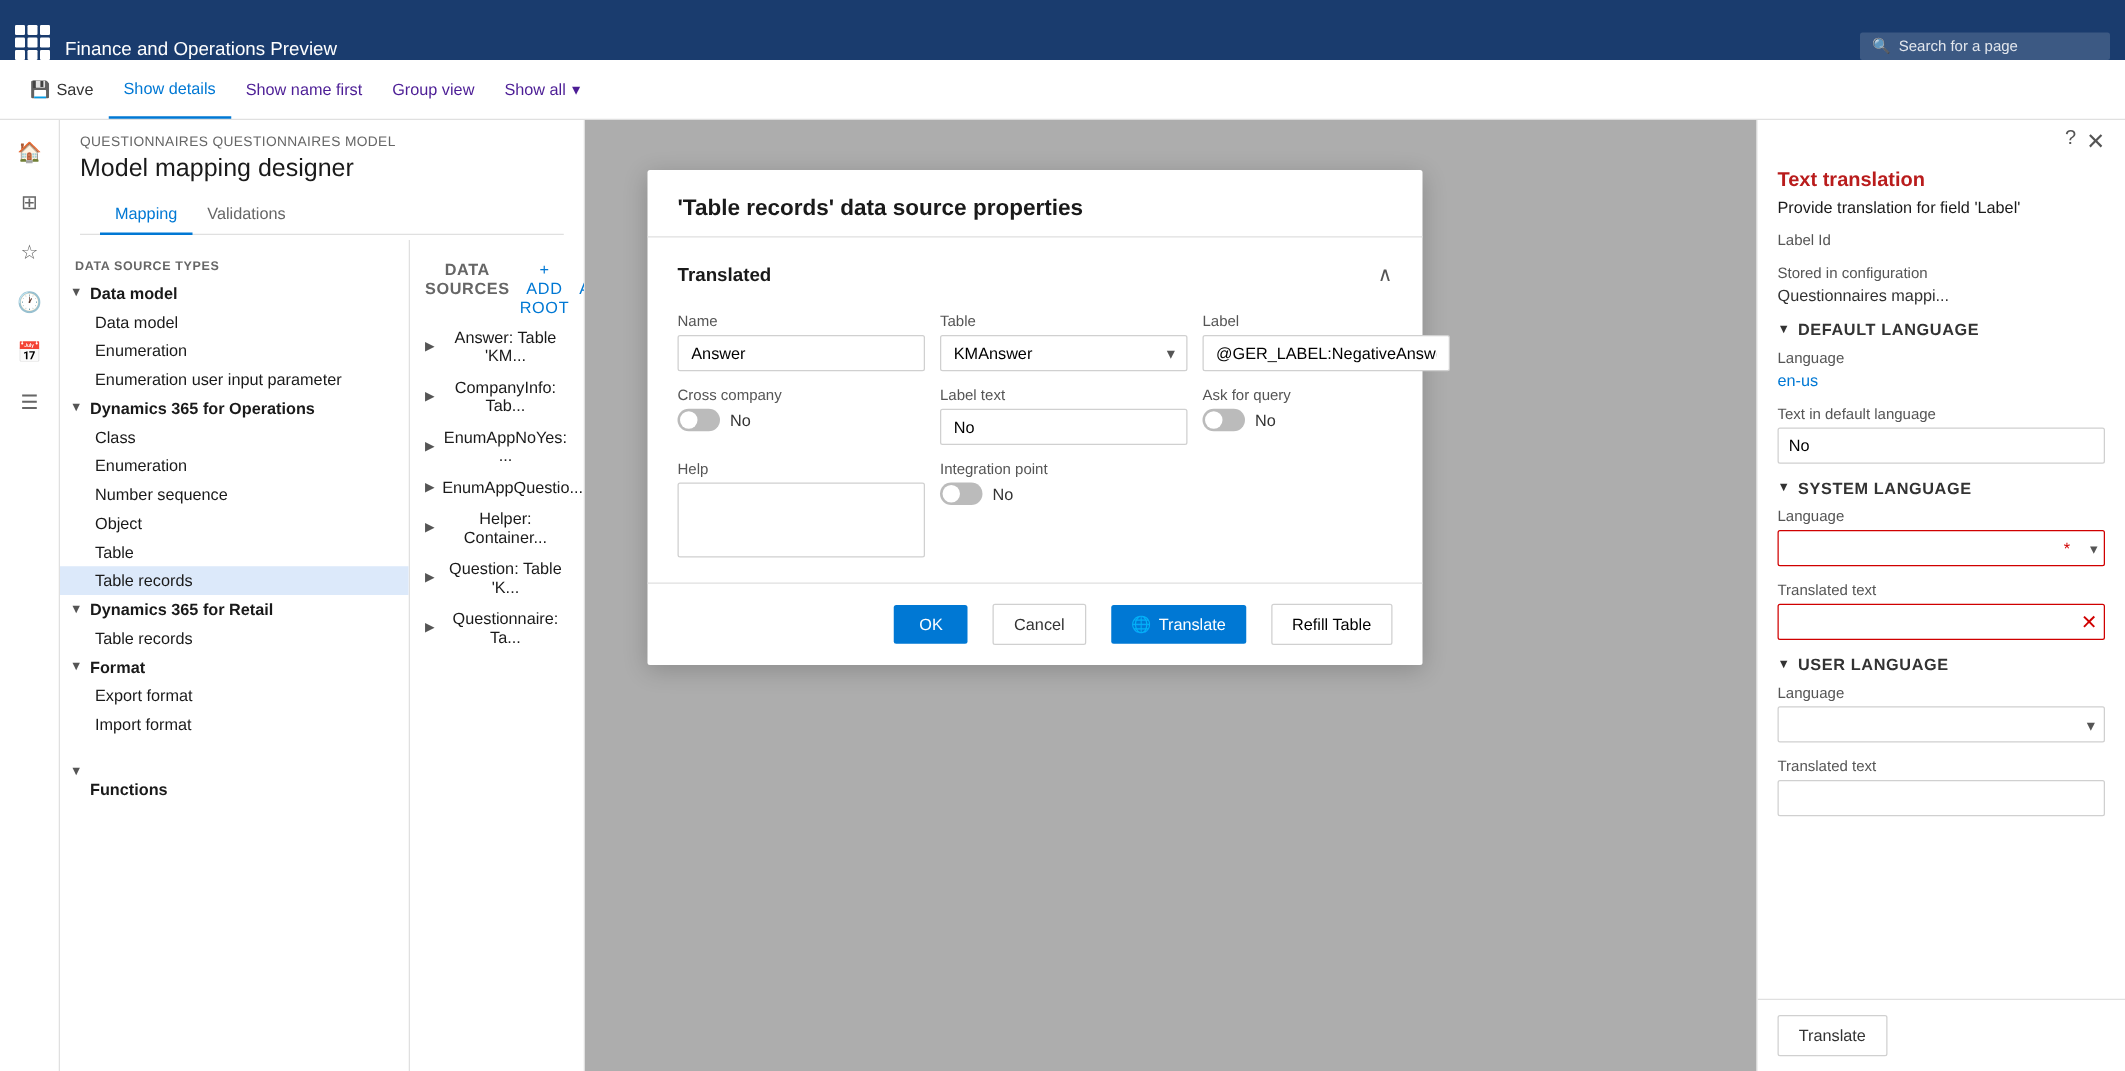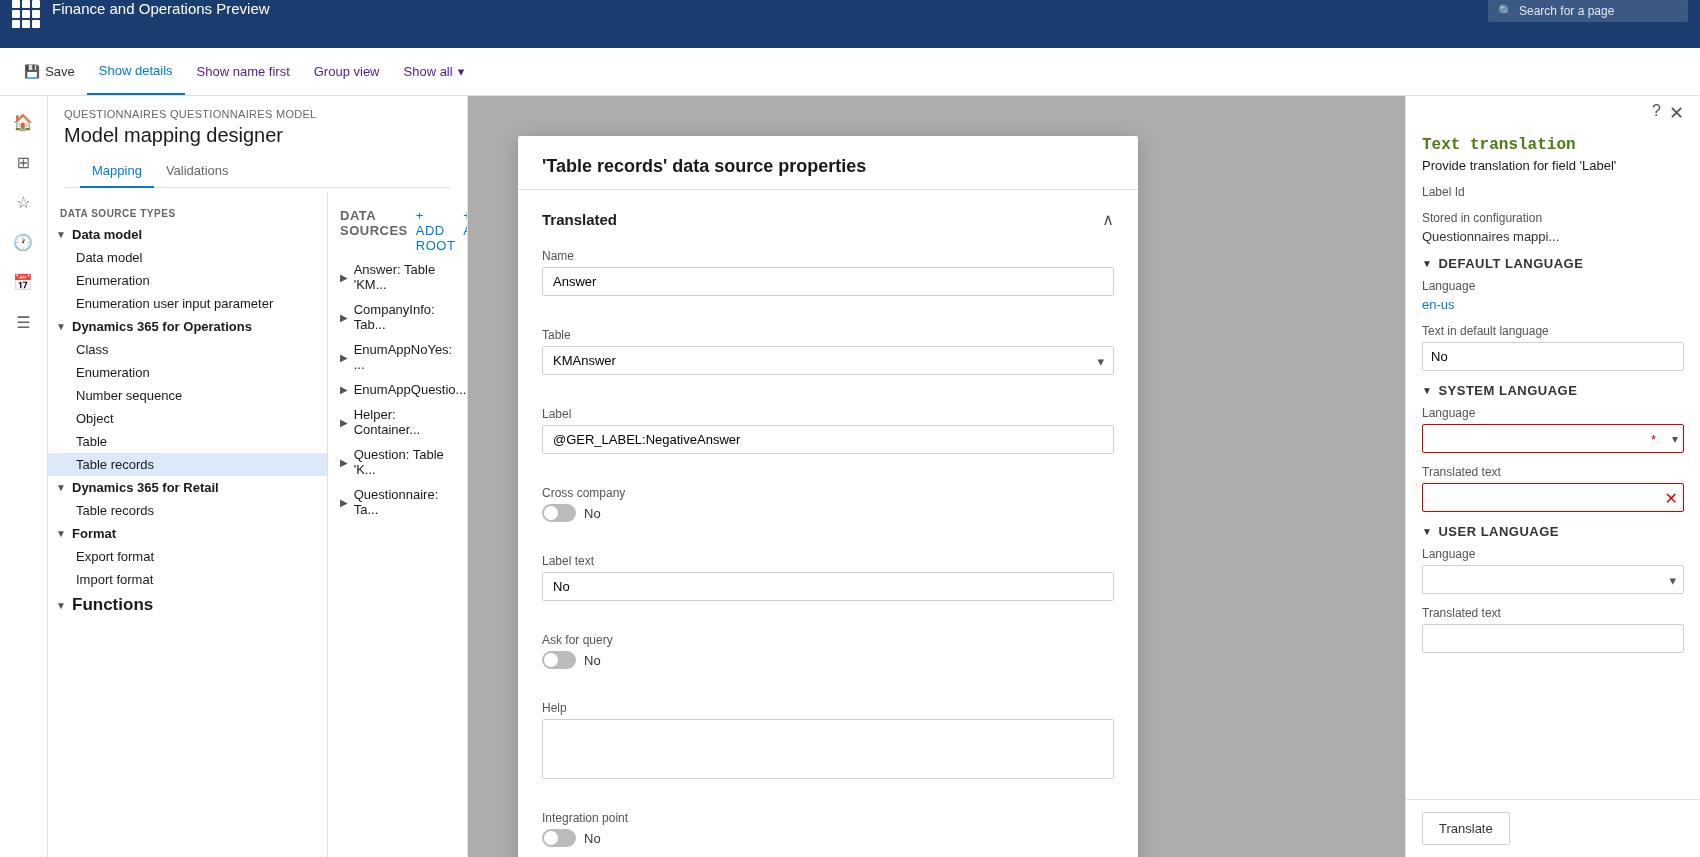--- a/index.html
+++ b/index.html
@@ -1,20 +1,20 @@
 <!DOCTYPE html>
 <html><head>
   <meta charset="utf-8">
   <style>
     * { box-sizing: border-box; margin: 0; padding: 0; font-family: 'Segoe UI', Arial, sans-serif; font-size: 13px; }
     body { width: 1700px; height: 857px; overflow: hidden; background: #f3f3f3; display: flex; flex-direction: column; }
 
     
     .top-nav {
-      display: flex; align-items: flex-start; background: #1a3c6e; color: white; height: 48px; padding: 0 12px; gap: 12px; flex-shrink: 0;
+      display: flex; align-items: flex-end; background: #1a3c6e; color: white; height: 48px; padding: 0 12px; gap: 12px; flex-shrink: 0;
     }
     .top-nav .app-grid { display: grid; grid-template-columns: repeat(3,8px); grid-template-rows: repeat(3,8px); gap: 2px; cursor: pointer; }
     .top-nav .app-grid span { width:8px; height:8px; background:white; border-radius:1px; display:block; }
     .top-nav .app-title { font-size:15px; font-weight:500; color:white; margin-right:auto; }
     .top-nav .search-box { display:flex; align-items:center; background:rgba(255,255,255,0.15); border-radius:2px; padding:4px 10px; gap:6px; width:200px; color:white; }
     .top-nav .search-box span { font-size:12px; opacity:0.85; }
 
     
     .action-bar {
       display: flex; align-items: center; background: white; border-bottom: 1px solid #e0e0e0; height: 48px; padding: 0 12px; gap: 0; flex-shrink: 0;
@@ -43,55 +43,55 @@
 
     
     .ds-types { width:280px; border-right:1px solid #e0e0e0; overflow-y:auto; padding:8px 0; flex-shrink:0; }
     .ds-types .section-header { font-size:10px; font-weight:600; color:#666; text-transform:uppercase; padding:8px 12px 4px; letter-spacing:0.5px; }
     .tree-item { display:flex; align-items:center; padding:4px 8px; cursor:pointer; gap:4px; }
     .tree-item.selected { background:#dce9fa; }
     .tree-item .arrow { font-size:10px; color:#555; width:12px; flex-shrink:0; }
     .tree-item .item-label { font-size:13px; color:#1a1a1a; }
 
     
-    .ds-sources { flex:1; overflow-y:auto; padding:8px 0; }
+    .ds-sources { flex:1; overflow-y:auto; padding:8px 0;text-align:center; }
     .ds-sources .section-header { font-size:10px; font-weight:600; color:#666; text-transform:uppercase; padding:8px 12px 4px; letter-spacing:0.5px; display:flex; gap:8px; }
     .ds-sources .section-header .add-btn { color:#0078d4; cursor:pointer; font-weight:500; }
     .ds-source-item { display:flex; align-items:center; padding:5px 12px; cursor:pointer; gap:6px; }
     .ds-source-item .arrow { font-size:10px; color:#555; }
     .ds-source-item .label { font-size:13px; color:#1a1a1a; }
     .modal-overlay { position:absolute; top:0; left:0; right:0; bottom:0; background:rgba(0,0,0,0.3); z-index:10; }
     .modal-dialog { position:absolute; top:40px; left:50px; width:620px; background:white; box-shadow:0 4px 20px rgba(0,0,0,0.2); z-index:20; border-radius:2px; }
     .modal-header { padding:20px 24px 12px; border-bottom:1px solid #e0e0e0; }
     .modal-header h2 { font-size:18px; font-weight:600; color:#1a1a1a; }
     .modal-body { padding:20px 24px; }
     .modal-section-header { display:flex; justify-content:space-between; align-items:center; margin-bottom:16px; }
     .modal-section-header h3 { font-size:15px; font-weight:600; color:#1a1a1a; }
     .collapse-btn { cursor:pointer; color:#555; font-size:16px; }
-    .form-grid { display:grid; grid-template-columns:1fr; gap:32px;margin-top:20px; }
+    .form-grid { display:grid; grid-template-columns:1fr 1fr 1fr; gap:12px;margin-top:20px; }
     .form-group { display:flex; flex-direction:column; gap:4px; }
     .form-group label { font-size:12px; color:#555; font-weight:400; }
     .form-group input { border:1px solid #d0d0d0; padding:6px 10px; font-size:13px; border-radius:2px; outline:none; background:#fff; }
     .form-group .select-wrap { position:relative; }
     .form-group .select-wrap select { width:100%; border:1px solid #d0d0d0; padding:6px 28px 6px 10px; font-size:13px; border-radius:2px; appearance:none; background:#fff; outline:none; }
     .form-group .select-wrap::after { content:'▾'; position:absolute; right:10px; top:50%; transform:translateY(-50%); color:#555; pointer-events:none; }
     .toggle-group { display:flex; align-items:center; gap:8px; }
     .toggle { width:34px; height:18px; background:#ccc; border-radius:9px; position:relative; cursor:pointer; }
     .toggle.off { background:#bbb; }
     .toggle::after { content:''; position:absolute; width:14px; height:14px; background:white; border-radius:50%; top:2px; left:2px; transition:left 0.2s; }
     .toggle-label { font-size:13px; color:#333; }
     .modal-footer { display:flex; justify-content:flex-end; align-items:center; gap:20px; padding:16px 24px; border-top:1px solid #e0e0e0; }
     .btn-ok { background:#0078d4; color:white; border:none; padding:8px 20px; border-radius:2px; cursor:pointer; font-size:13px; font-weight:500; }
     .btn-cancel { background:white; color:#333; border:1px solid #d0d0d0; padding:8px 16px; border-radius:2px; cursor:pointer; font-size:13px; }
     .btn-translate { background:#0078d4; color:white; border:none; padding:8px 16px; border-radius:2px; cursor:pointer; font-size:13px; display:flex; align-items:center; gap:6px; }
     .btn-refill { background:white; color:#000000; border:1px solid #d0d0d0; padding:8px 16px; border-radius:2px; cursor:pointer; font-size:13px; }
 
     
     .right-panel { width:295px; background:white; border-left:1px solid #e0e0e0; display:flex; flex-direction:column; flex-shrink:0; overflow-y:auto; }
-    .right-panel-title { font-size:16px; font-weight:600; color:#4d7c0f; margin-bottom:4px;font-family:Liberation Mono, monospace; }
+    .right-panel-title { font-size:16px; font-weight:600; color:#b91c1c; margin-bottom:4px; }
     .right-panel-subtitle { font-size:13px; color:#1a1a1a; font-weight:400; margin-bottom:12px; }
     .right-panel-body { padding:12px 16px; flex:1; }
     .field-group { margin-bottom:12px; }
     .field-group label { font-size:12px; color:#555; display:block; margin-bottom:4px; }
     .field-group .field-value { font-size:13px; color:#0078d4; }
     .field-group .field-value-gray { font-size:13px; color:#333; }
     .section-divider { font-size:10px; font-weight:700; color:#333; text-transform:uppercase; letter-spacing:0.5px; margin:12px 0 8px; display:flex; align-items:center; gap:6px; }
     .section-divider .arrow { font-size:10px; color:#333; }
     .rp-select { width:100%; border:1px solid #d0d0d0; padding:6px 28px 6px 8px; font-size:13px; border-radius:2px; appearance:none; background:#fff; outline:none; position:relative; }
     .rp-select-wrap { position:relative; display:block; }
@@ -226,21 +226,21 @@
         </div>
         <div class="tree-item" style="padding-left:28px;">
           <span class="item-label">Export format</span>
         </div>
         <div class="tree-item" style="padding-left:28px;">
           <span class="item-label">Import format</span>
         </div>
 
         <div class="tree-item">
           <span class="arrow">▼</span>
-          <span class="item-label" style="font-weight:600;font-size:17px;">Functions</span>
+          <span class="item-label" style="font-weight:600;font-size:13px;margin-top:29px;">Functions</span>
         </div>
       </div>
 
       <div class="ds-sources scrollbar-area">
         <div class="section-header">
           <span>DATA SOURCES</span>
           <span class="add-btn">+ Add root</span>
           <span class="add-btn">+ Add</span>
         </div>
         <div class="ds-source-item">

